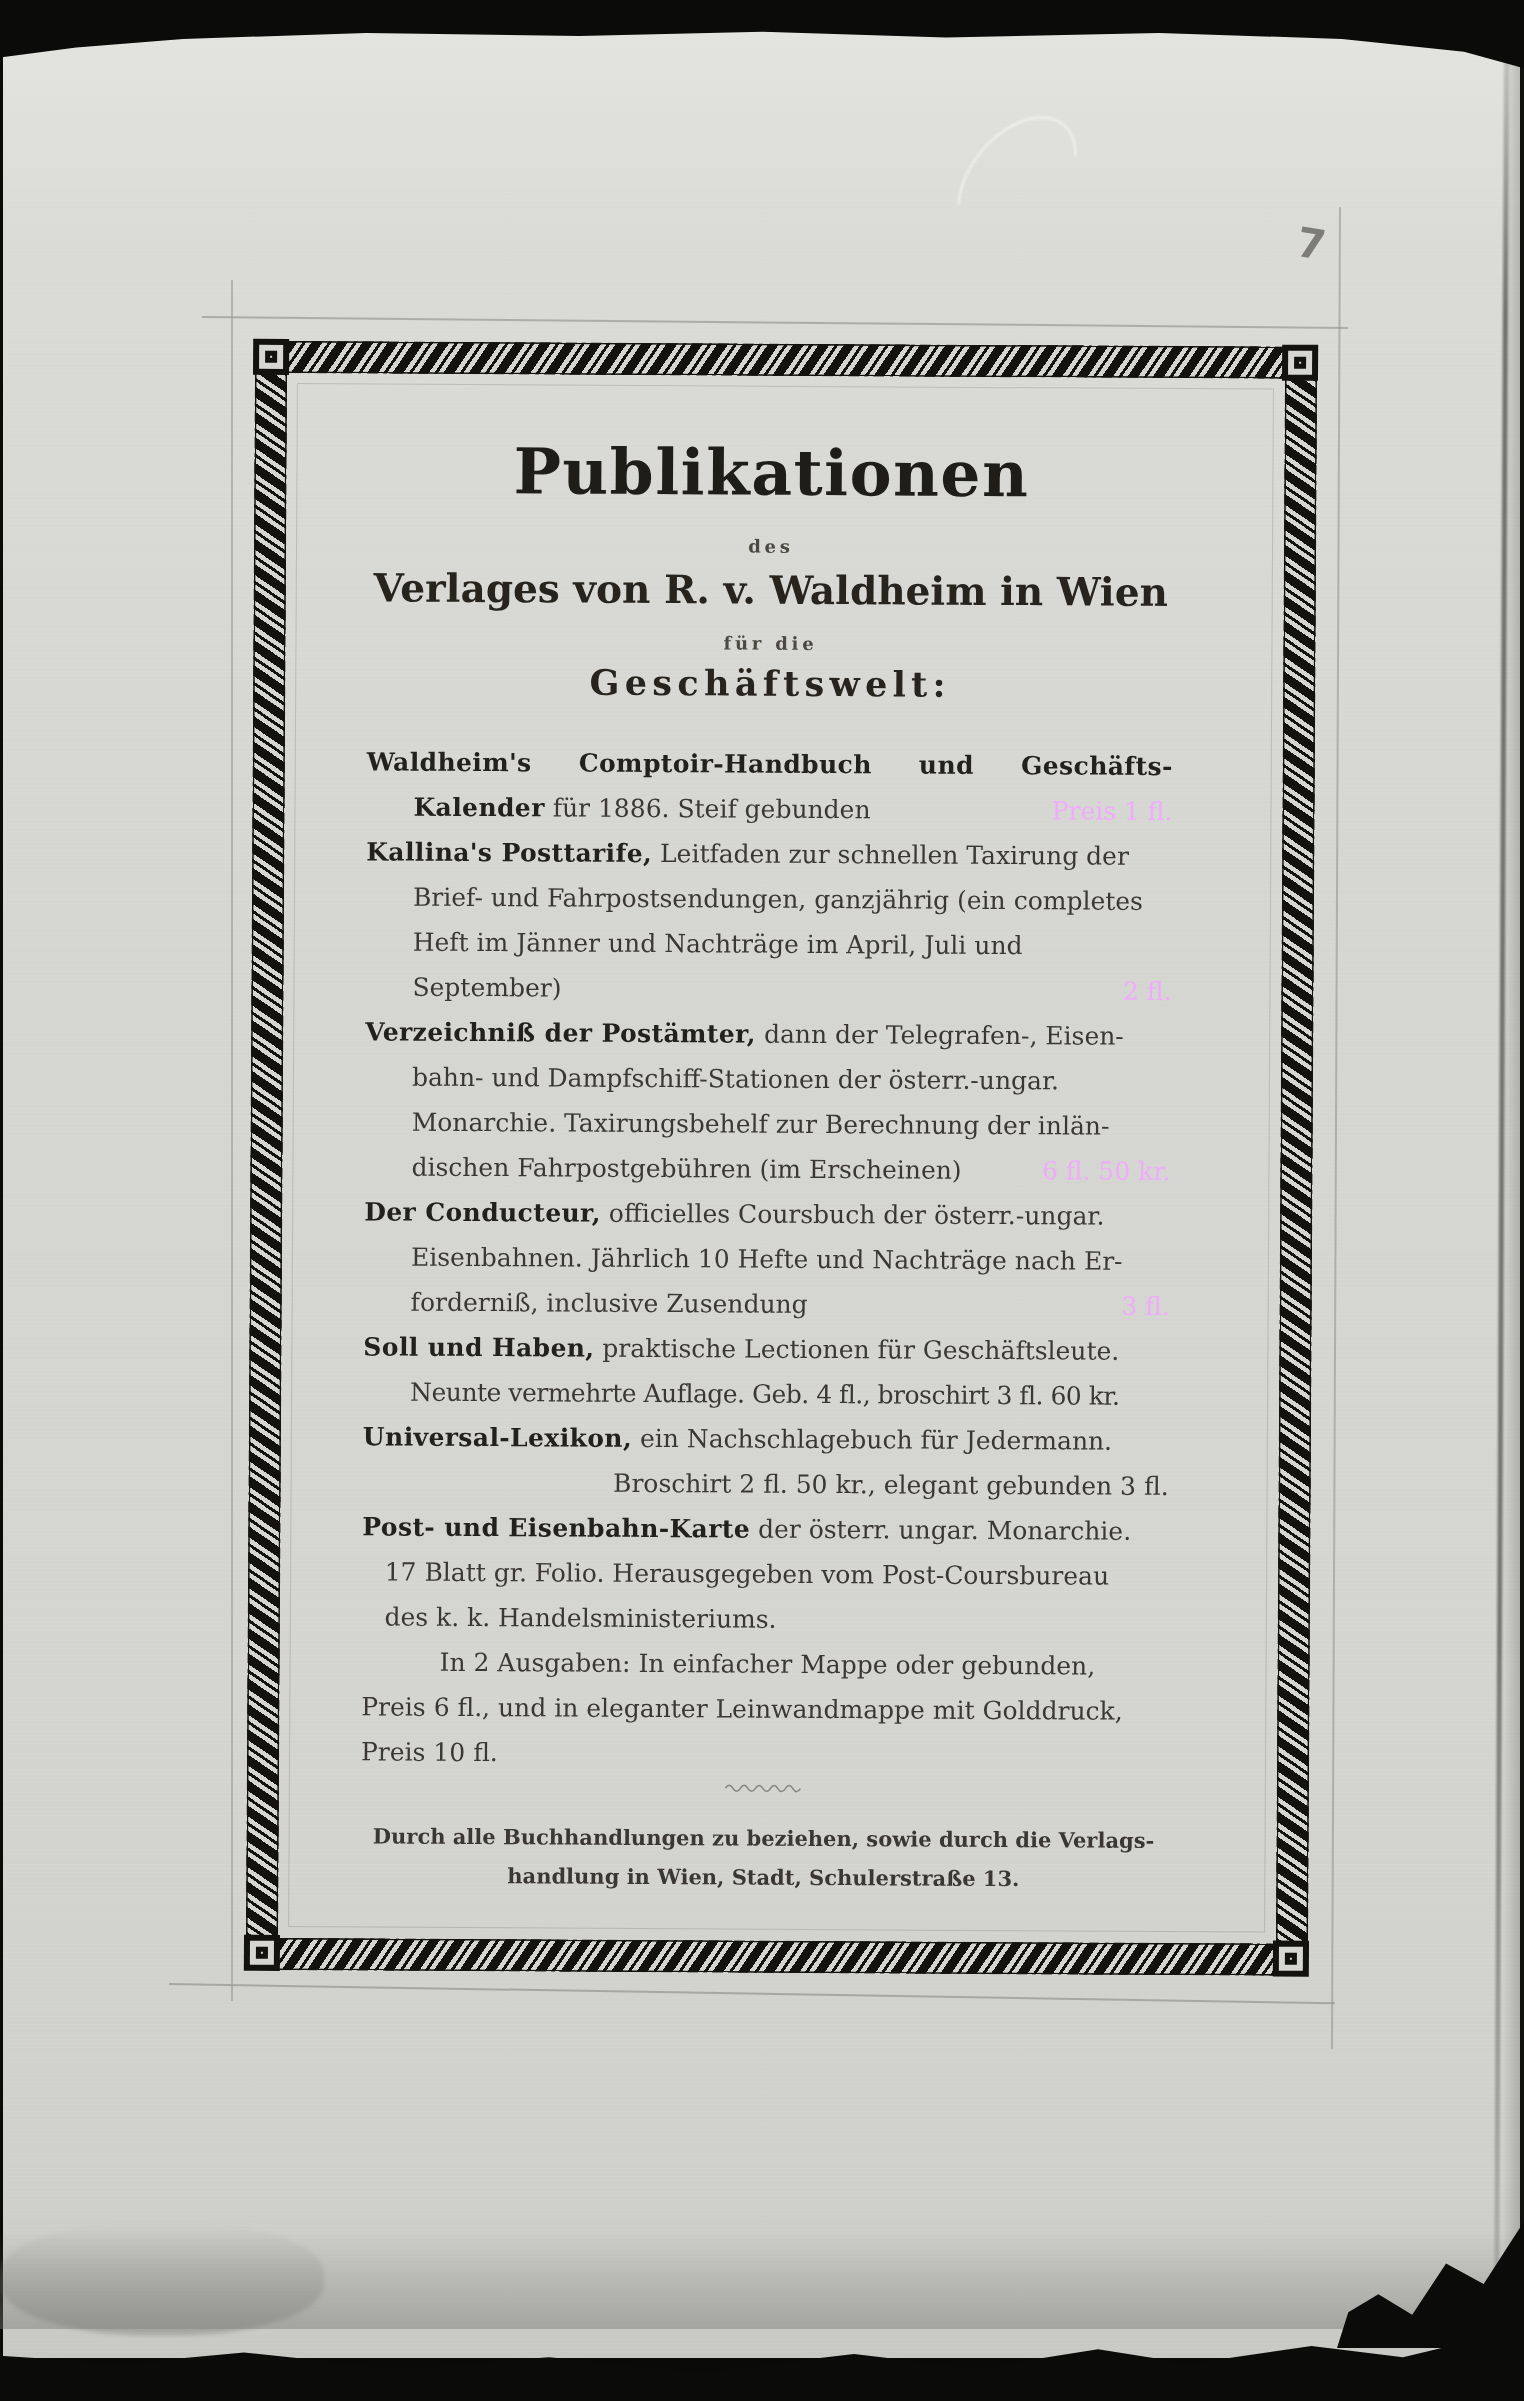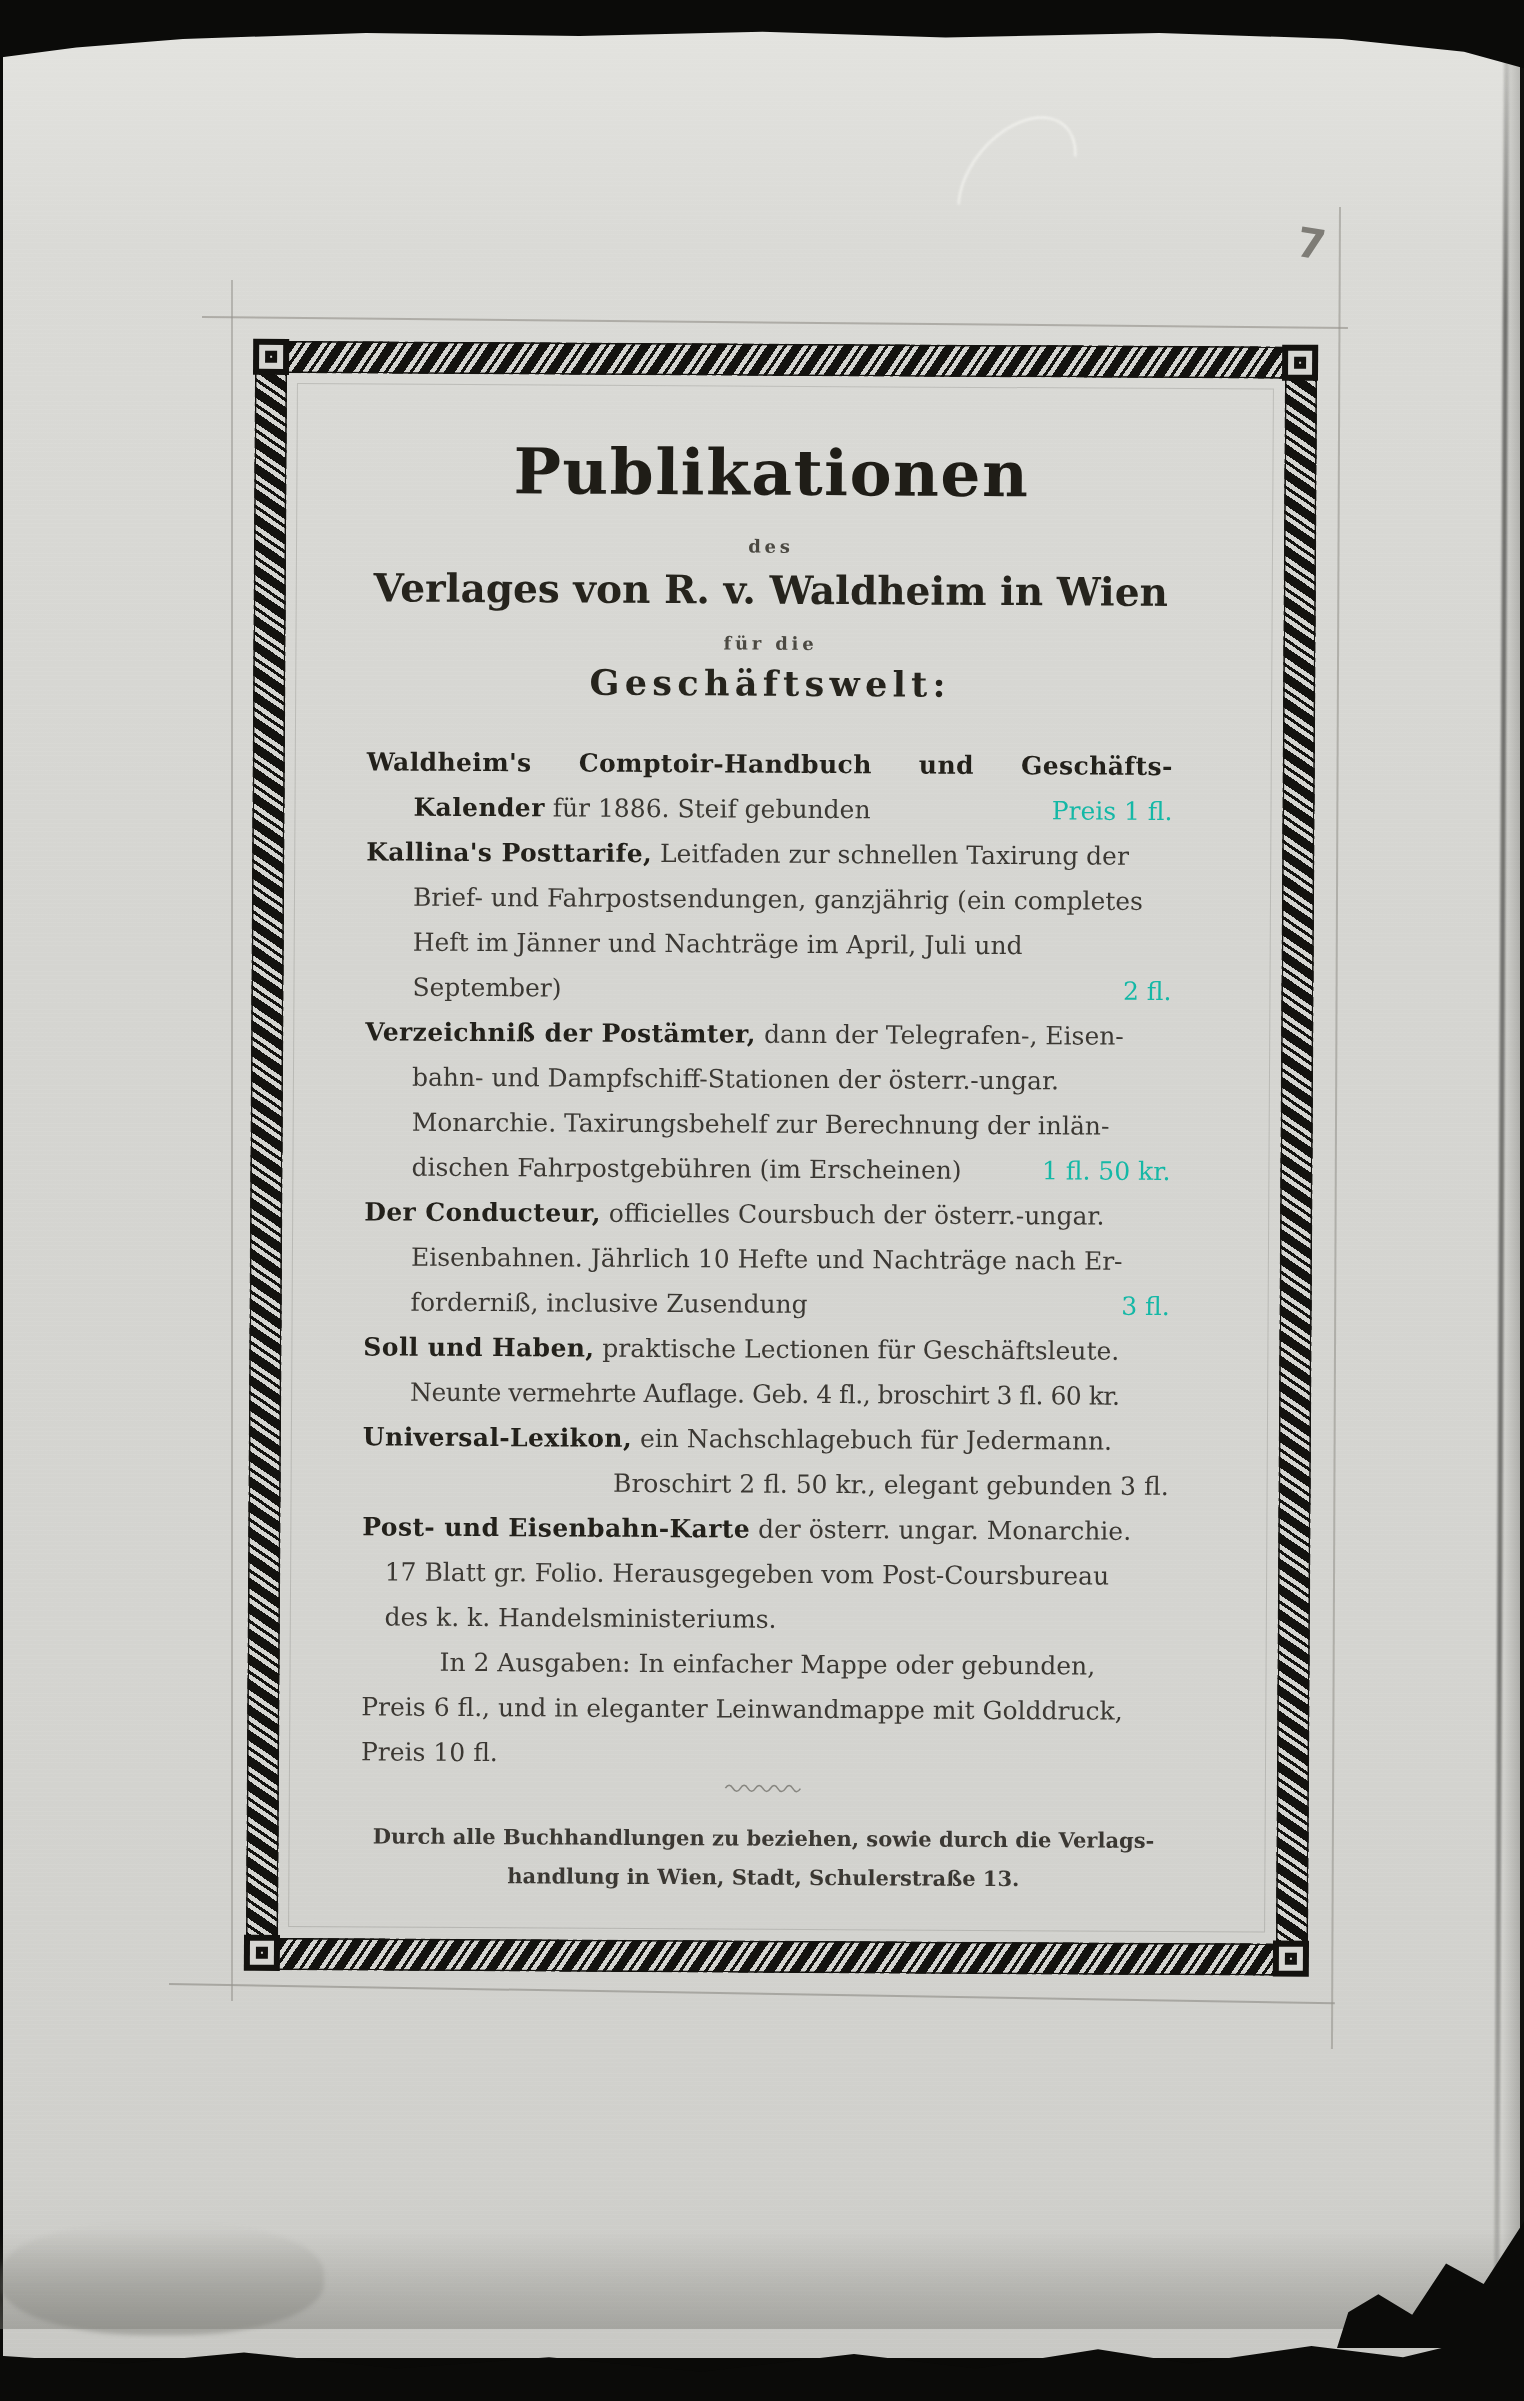--- a/index.html
+++ b/index.html
@@ -91,21 +91,21 @@
   .catalog{margin-top:38px;}
   .line{white-space:nowrap;height:45px;line-height:45px;font-size:25px;color:#3b3833;}
   .b{font-weight:bold;color:#23211b;letter-spacing:0.4px;}
   .ind{padding-left:47px;}
   .ind-sm{padding-left:22.6px;}
   .para{padding-left:78px;}
   .right{text-align:right;}
   .tight{letter-spacing:-0.5px;}
   .spread{display:flex;justify-content:space-between;}
   .has-price{display:flex;justify-content:space-between;}
-  .has-price .price{color:#14b8a6;}
+  .has-price .price{color:#f0abfc;}
   .squiggle-wrap{margin-top:3px;text-align:center;height:19.6px;line-height:19.6px;}
   .footerblock{margin-top:19.6px;text-align:center;font-size:21px;line-height:39px;font-weight:bold;color:#3b3833;}
 </style>
 </head>
 <body>
 
 <div id="canvas">
 
   <div class="paper"></div>
   <div class="right-shade"></div>
@@ -184,21 +184,21 @@
           </div>
 
           <div>
             <div class="line">
               <span class="b">Verzeichniß der Postämter,</span><span> dann der Telegrafen-, Eisen-</span>
             </div>
             <div class="line ind">bahn- und Dampfschiff-Stationen der österr.-ungar.</div>
             <div class="line ind">Monarchie. Taxirungsbehelf zur Berechnung der inlän-</div>
             <div class="line ind has-price">
               <span>dischen Fahrpostgebühren (im Erscheinen)</span>
-              <span class="price">1 fl. 50 kr.</span>
+              <span class="price">6 fl. 50 kr.</span>
             </div>
           </div>
 
           <div>
             <div class="line">
               <span class="b">Der Conducteur,</span><span> officielles Coursbuch der österr.-ungar.</span>
             </div>
             <div class="line ind">Eisenbahnen. Jährlich 10 Hefte und Nachträge nach Er-</div>
             <div class="line ind has-price">
               <span>forderniß, inclusive Zusendung</span>

